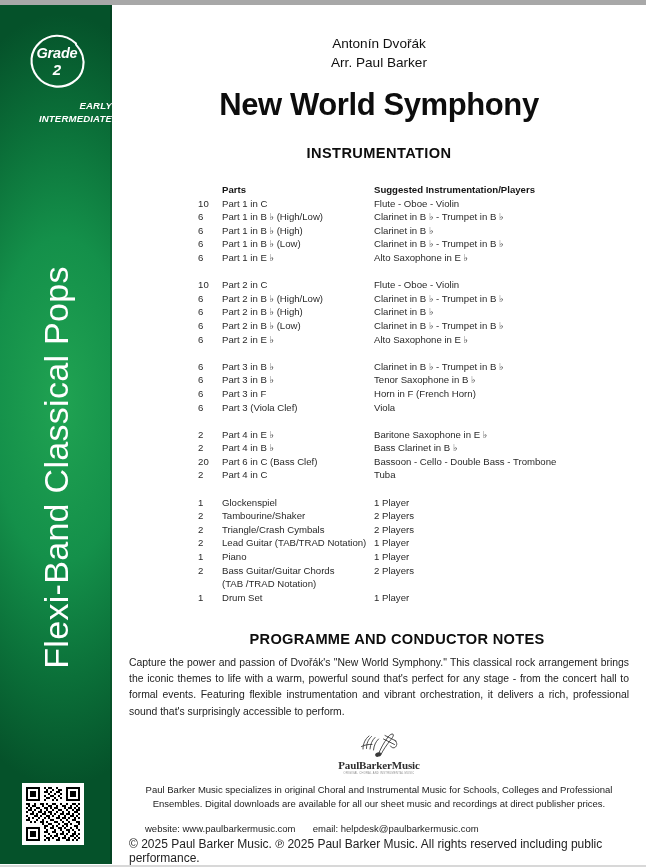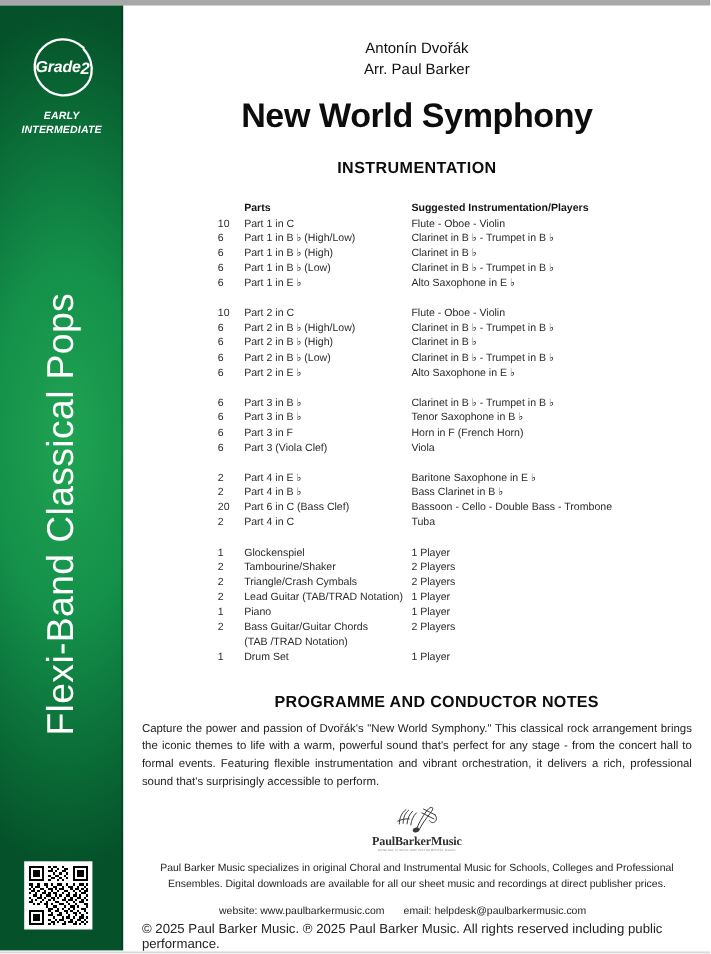--- a/index.html
+++ b/index.html
@@ -37,40 +37,40 @@
   }
   #sidebar::after {
     content: "";
     position: absolute; right: 0; top: 0; width: 2px; height: 100%;
     background: rgba(0,0,0,0.18);
   }
 
   .grade-badge {
     position: absolute; left: 26px; top: 26px;
     width: 62px; height: 62px;
-    display: flex; 
+    display: flex; flex-direction: column;
     align-items: center; justify-content: center;
     color: #ffffff;
   }
   .grade-ring {
     position: absolute; left: 0; top: 0; width: 62px; height: 62px;
   }
   .grade-word {
     position: relative;
     font-size: 14.5px; font-weight: bold; font-style: italic;
     letter-spacing: -0.2px; line-height: 1.05;
   }
   .grade-num {
     position: relative;
     font-size: 15px; font-weight: bold; font-style: italic;
     line-height: 1.05; margin-top: 1px;
   }
   .grade-level {
     position: absolute; left: 0; top: 95px; width: 112px;
-    text-align: center; color: #ffffff;
+    text-align: right; color: #ffffff;
     font-size: 9.6px; font-weight: bold; font-style: italic;
     line-height: 1.35; letter-spacing: 0.15px;
   }
 
   #series-title-wrap {
     position: absolute; left: 0; top: 175px;
     width: 112px; height: 575px;
     display: flex; align-items: center; justify-content: center;
   }
   #series-title {
@@ -157,22 +157,22 @@
     font-size: 2.6px; color: #8a8a8a; letter-spacing: 0.3px; margin-top: 1px;
   }
 
   
   #blurb {
     position: absolute; left: 17px; top: 778px; width: 500px;
     text-align: center; font-size: 9.5px; line-height: 14.4px;
     color: #232323;
   }
   #contact {
-    position: absolute; left: 4px; top: 817px; width: 500px;
-    text-align: center; font-size: 9.5px; line-height: 14.2px;
+    position: absolute; left: 33px; top: 817px; width: 500px;
+    text-align: left; font-size: 9.5px; line-height: 14.2px;
     color: #232323;
   }
   #contact .sep { display: inline-block; width: 12px; }
   #copyright {
     position: absolute; left: 17px; top: 832px; width: 500px;
     text-align: left; font-size: 12px; line-height: 14.2px;
     color: #232323;
   }
 </style>
 </head>

